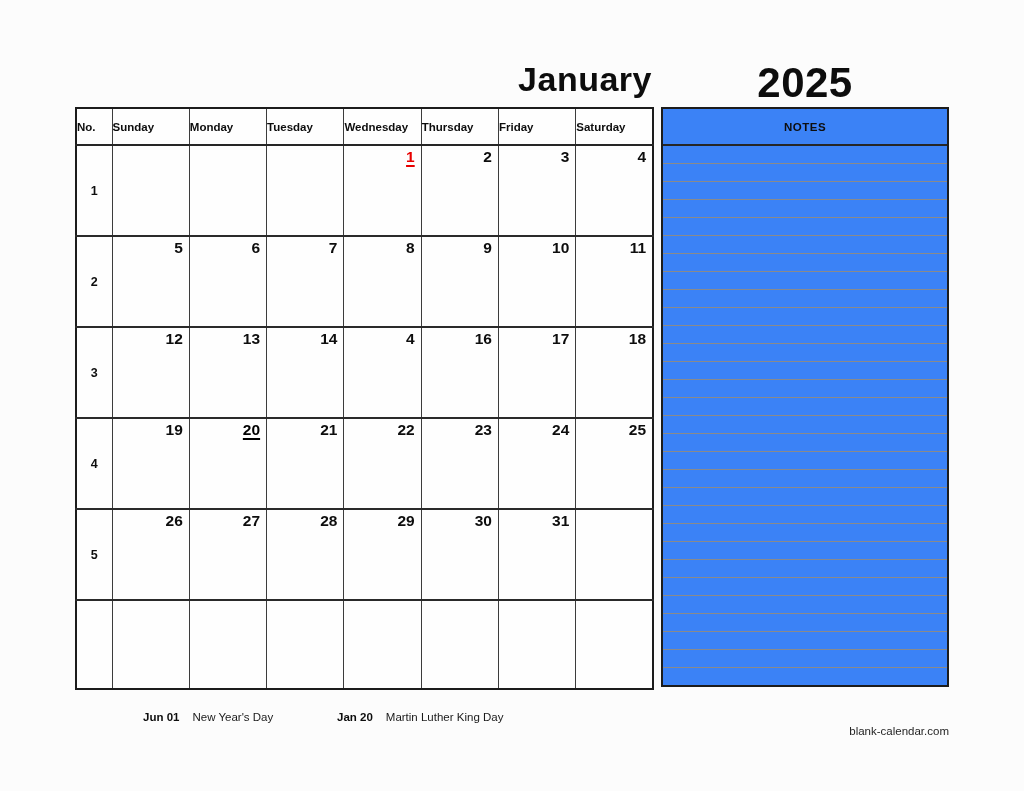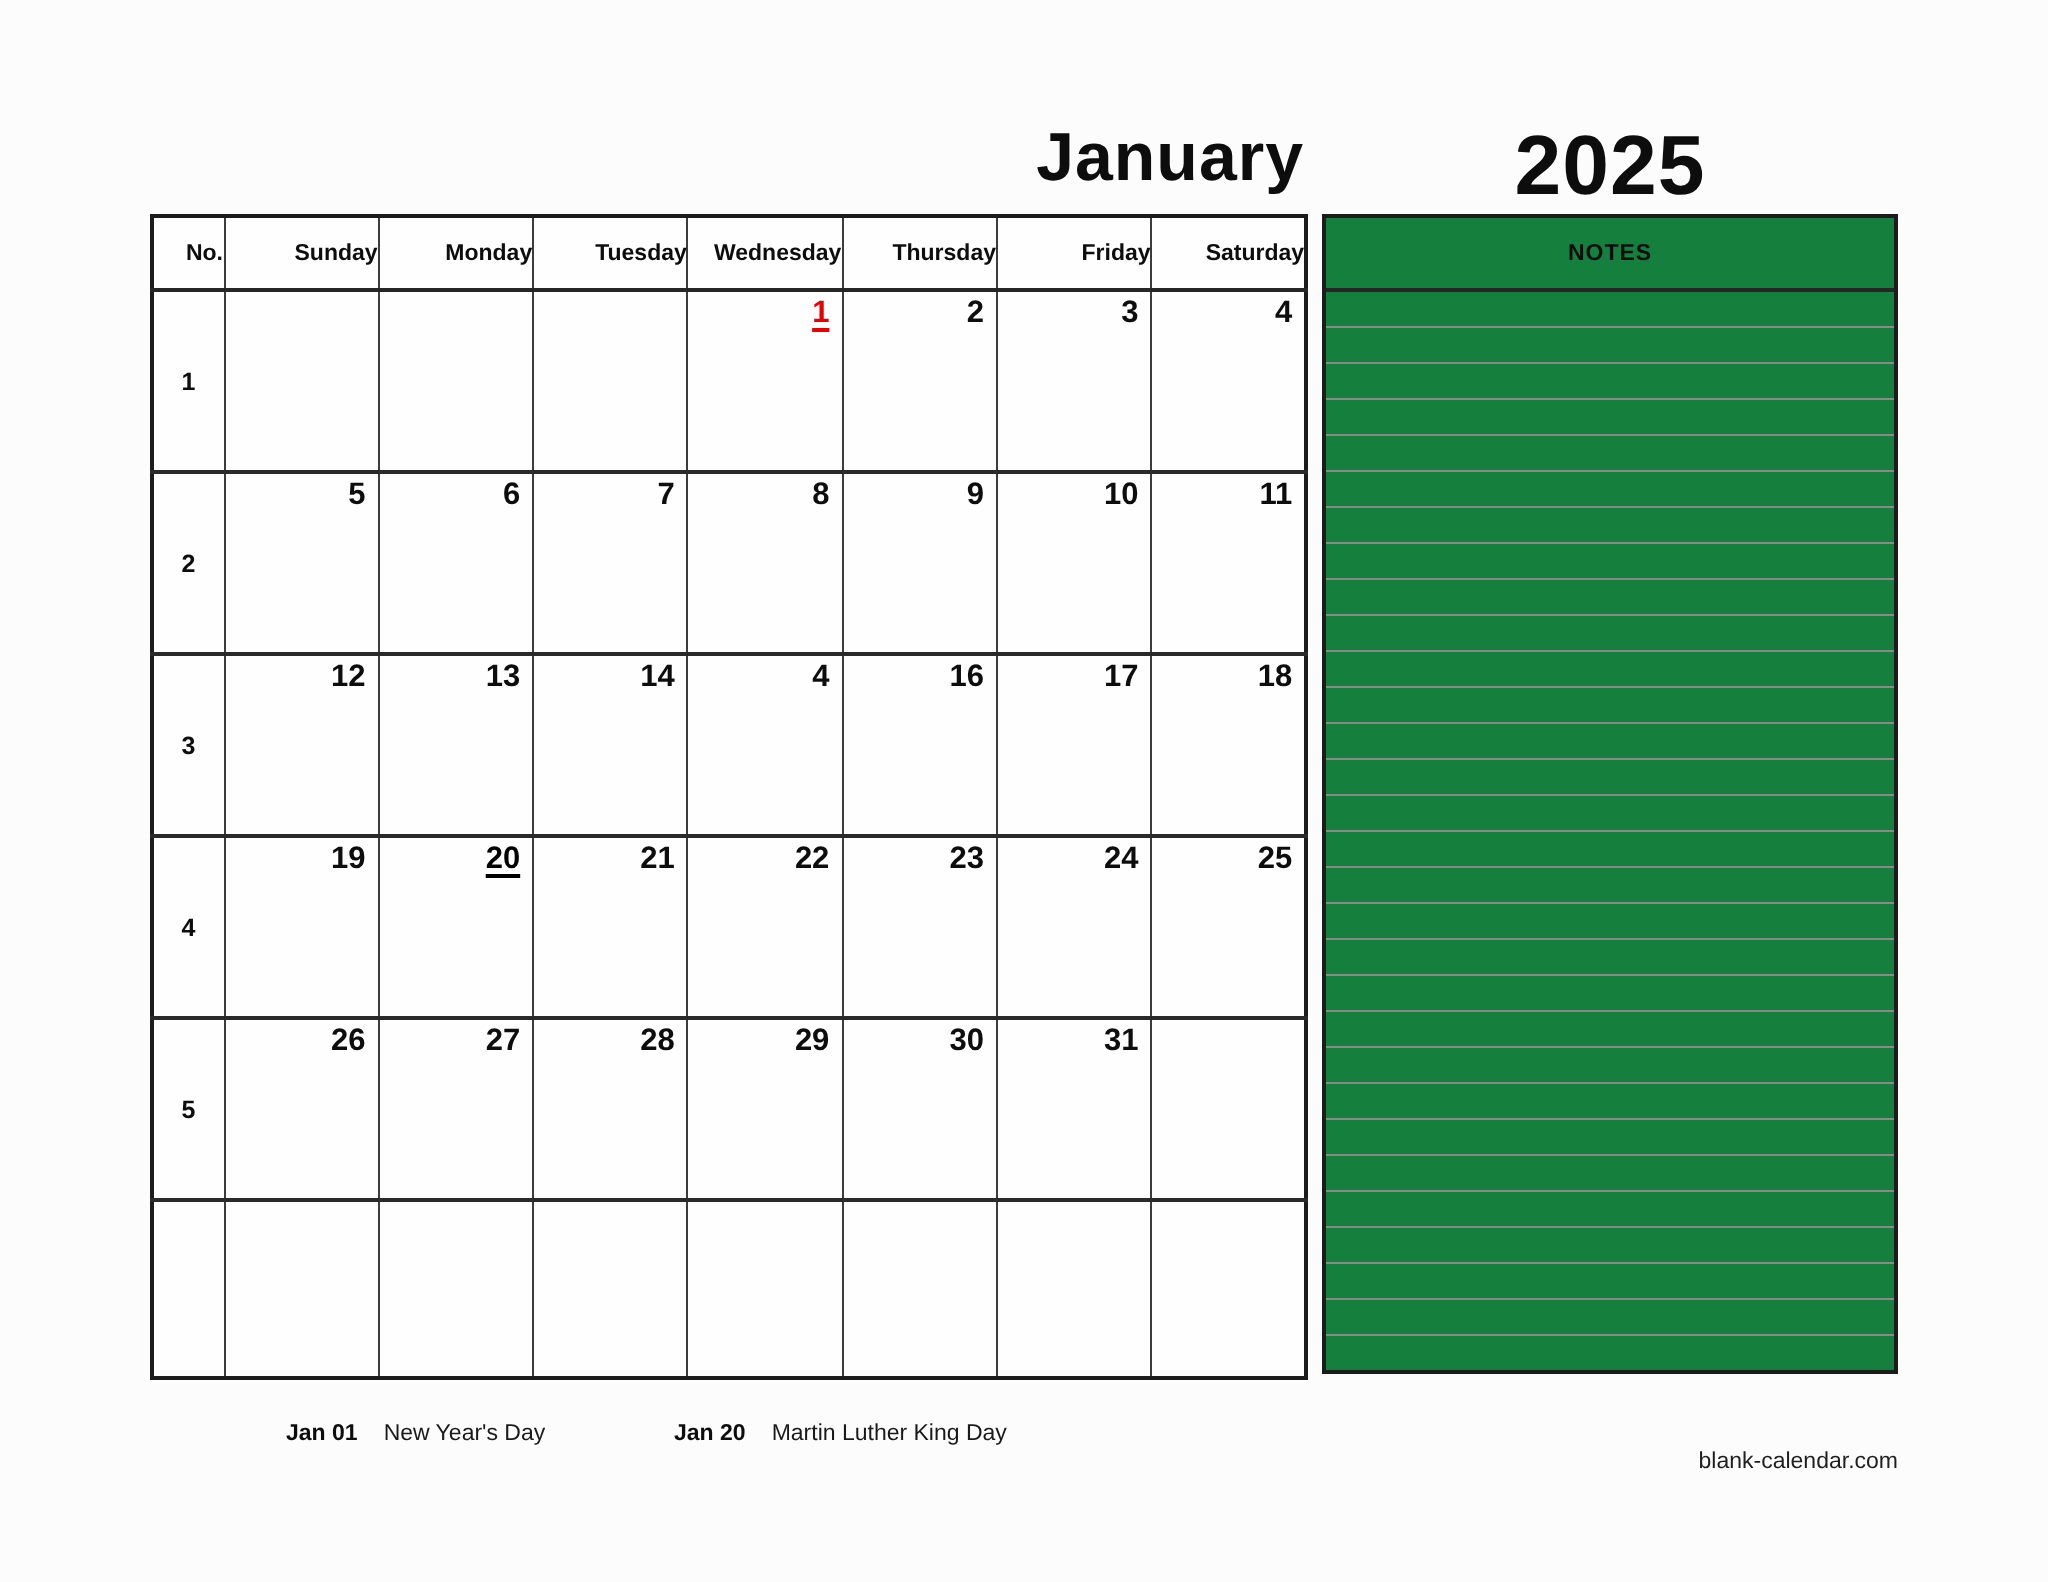--- a/index.html
+++ b/index.html
@@ -31,21 +31,21 @@
     border-collapse:collapse; table-layout:fixed;
     background:#fefefe;
     border:2.5px solid #1c1c1c;
   }
   table.cal th, table.cal td {
     border:1.5px solid #3c3c3c;
     padding:0;
   }
   table.cal thead th {
     height:35px;
-    font-size:11.5px; font-weight:bold; text-align:right; vertical-align:middle;
+    font-size:11.5px; font-weight:bold; text-align:left; vertical-align:middle;
     border-bottom:2px solid #262626;
     color:#0d0d0d;
   }
   table.cal tbody tr { height:91px; border-top:2px solid #2a2a2a; }
   table.cal tbody tr:last-child { height:89px; }
   td.wk-cell {
     text-align:center; vertical-align:middle;
     font-size:12.5px; font-weight:bold; color:#0d0d0d;
   }
   td.day-cell { position:relative; vertical-align:top; }
@@ -58,21 +58,21 @@
     text-decoration-thickness:2px;
     text-underline-offset:3px;
   }
 
   
   .notes {
     position:absolute; left:661px; top:107px;
     width:288px; height:580px;
     box-sizing:border-box;
     border:2.5px solid #1c1c1c;
-    background:#15803d;
+    background:#3b82f6;
     display:flex; flex-direction:column;
   }
   .notes-header {
     height:35px; flex:0 0 35px;
     border-bottom:2px solid #262626;
     display:flex; align-items:center; justify-content:center;
     font-size:11.5px; font-weight:bold; letter-spacing:0.5px; color:#0d0d0d;
   }
   .notes-lines { flex:1; display:flex; flex-direction:column; }
   .note-line { flex:1; border-bottom:1px solid #8a8a8a; }
@@ -282,20 +282,20 @@
       <div class="note-line"></div>
       <div class="note-line"></div>
       <div class="note-line"></div>
     </div>
 </div>
 
 <div class="site-credit">blank-calendar.com</div>
 
 <div id="legend">
     <div class="legend-item" id="legend-item-0">
-      <span class="legend-date">Jan 01</span>
+      <span class="legend-date">Jun 01</span>
       <span class="legend-name">New Year's Day</span>
     </div>
     <div class="legend-item" id="legend-item-1">
       <span class="legend-date">Jan 20</span>
       <span class="legend-name">Martin Luther King Day</span>
     </div>
   </div>
 
 </body></html>

